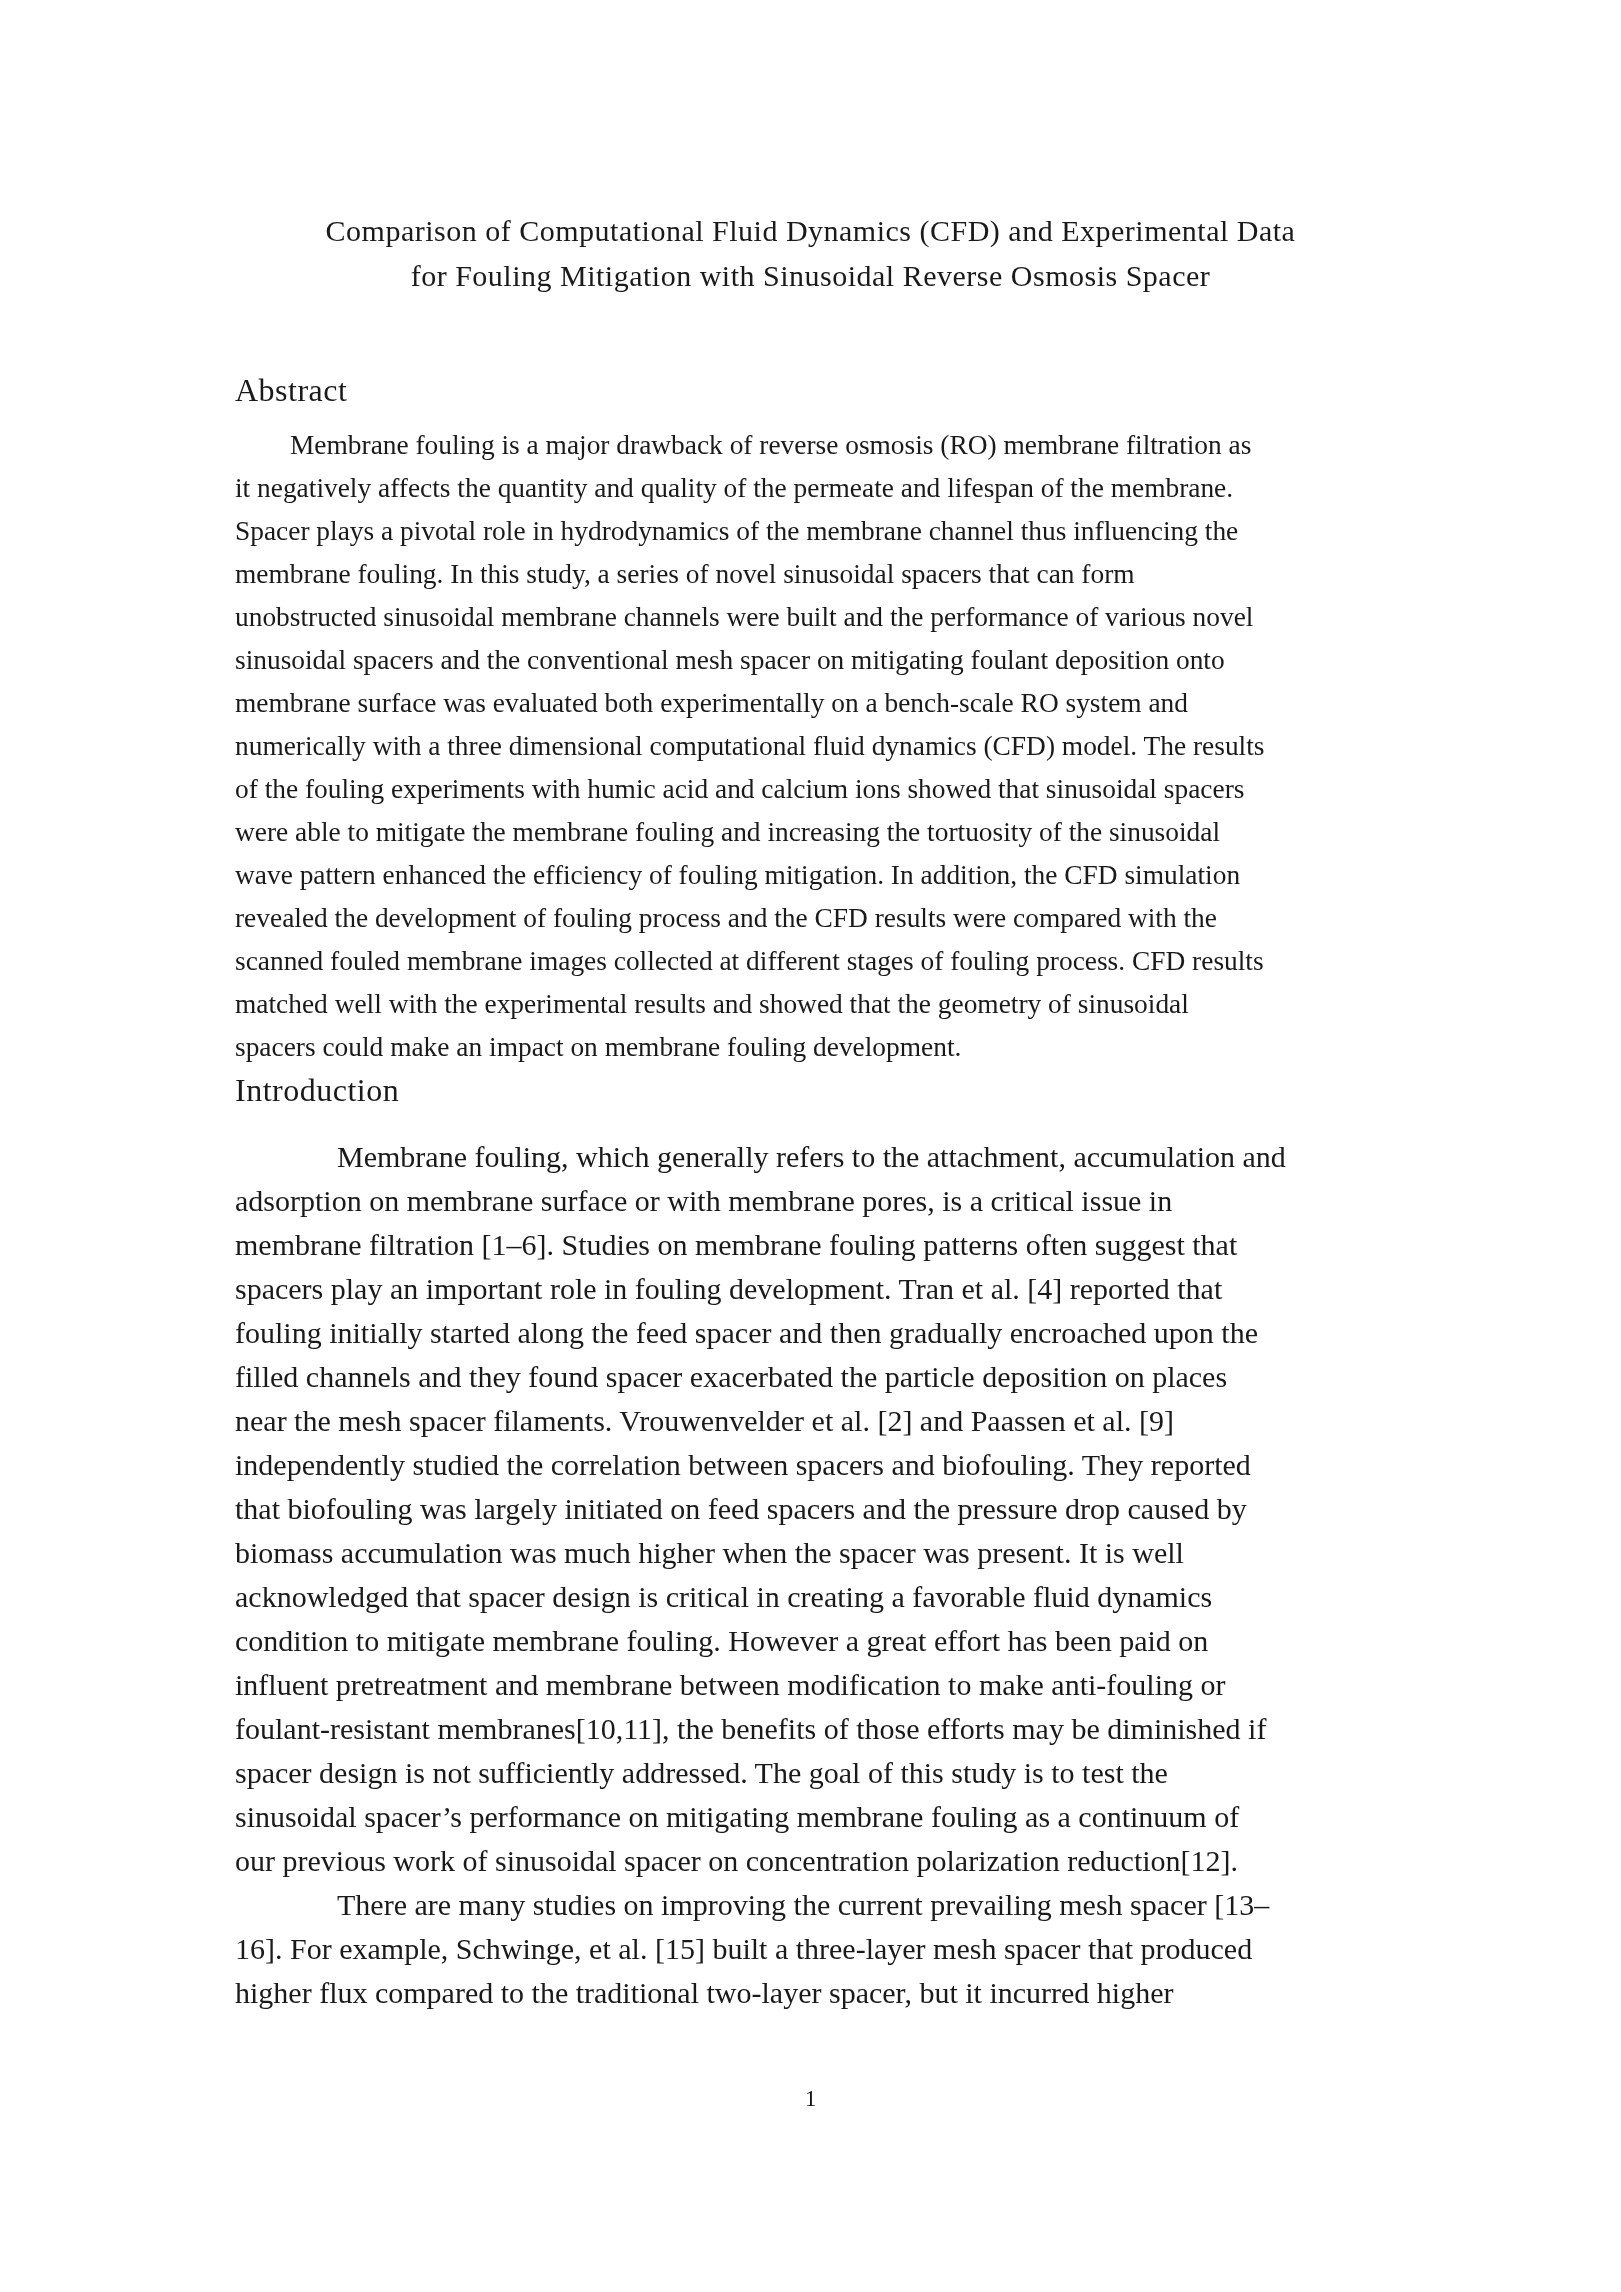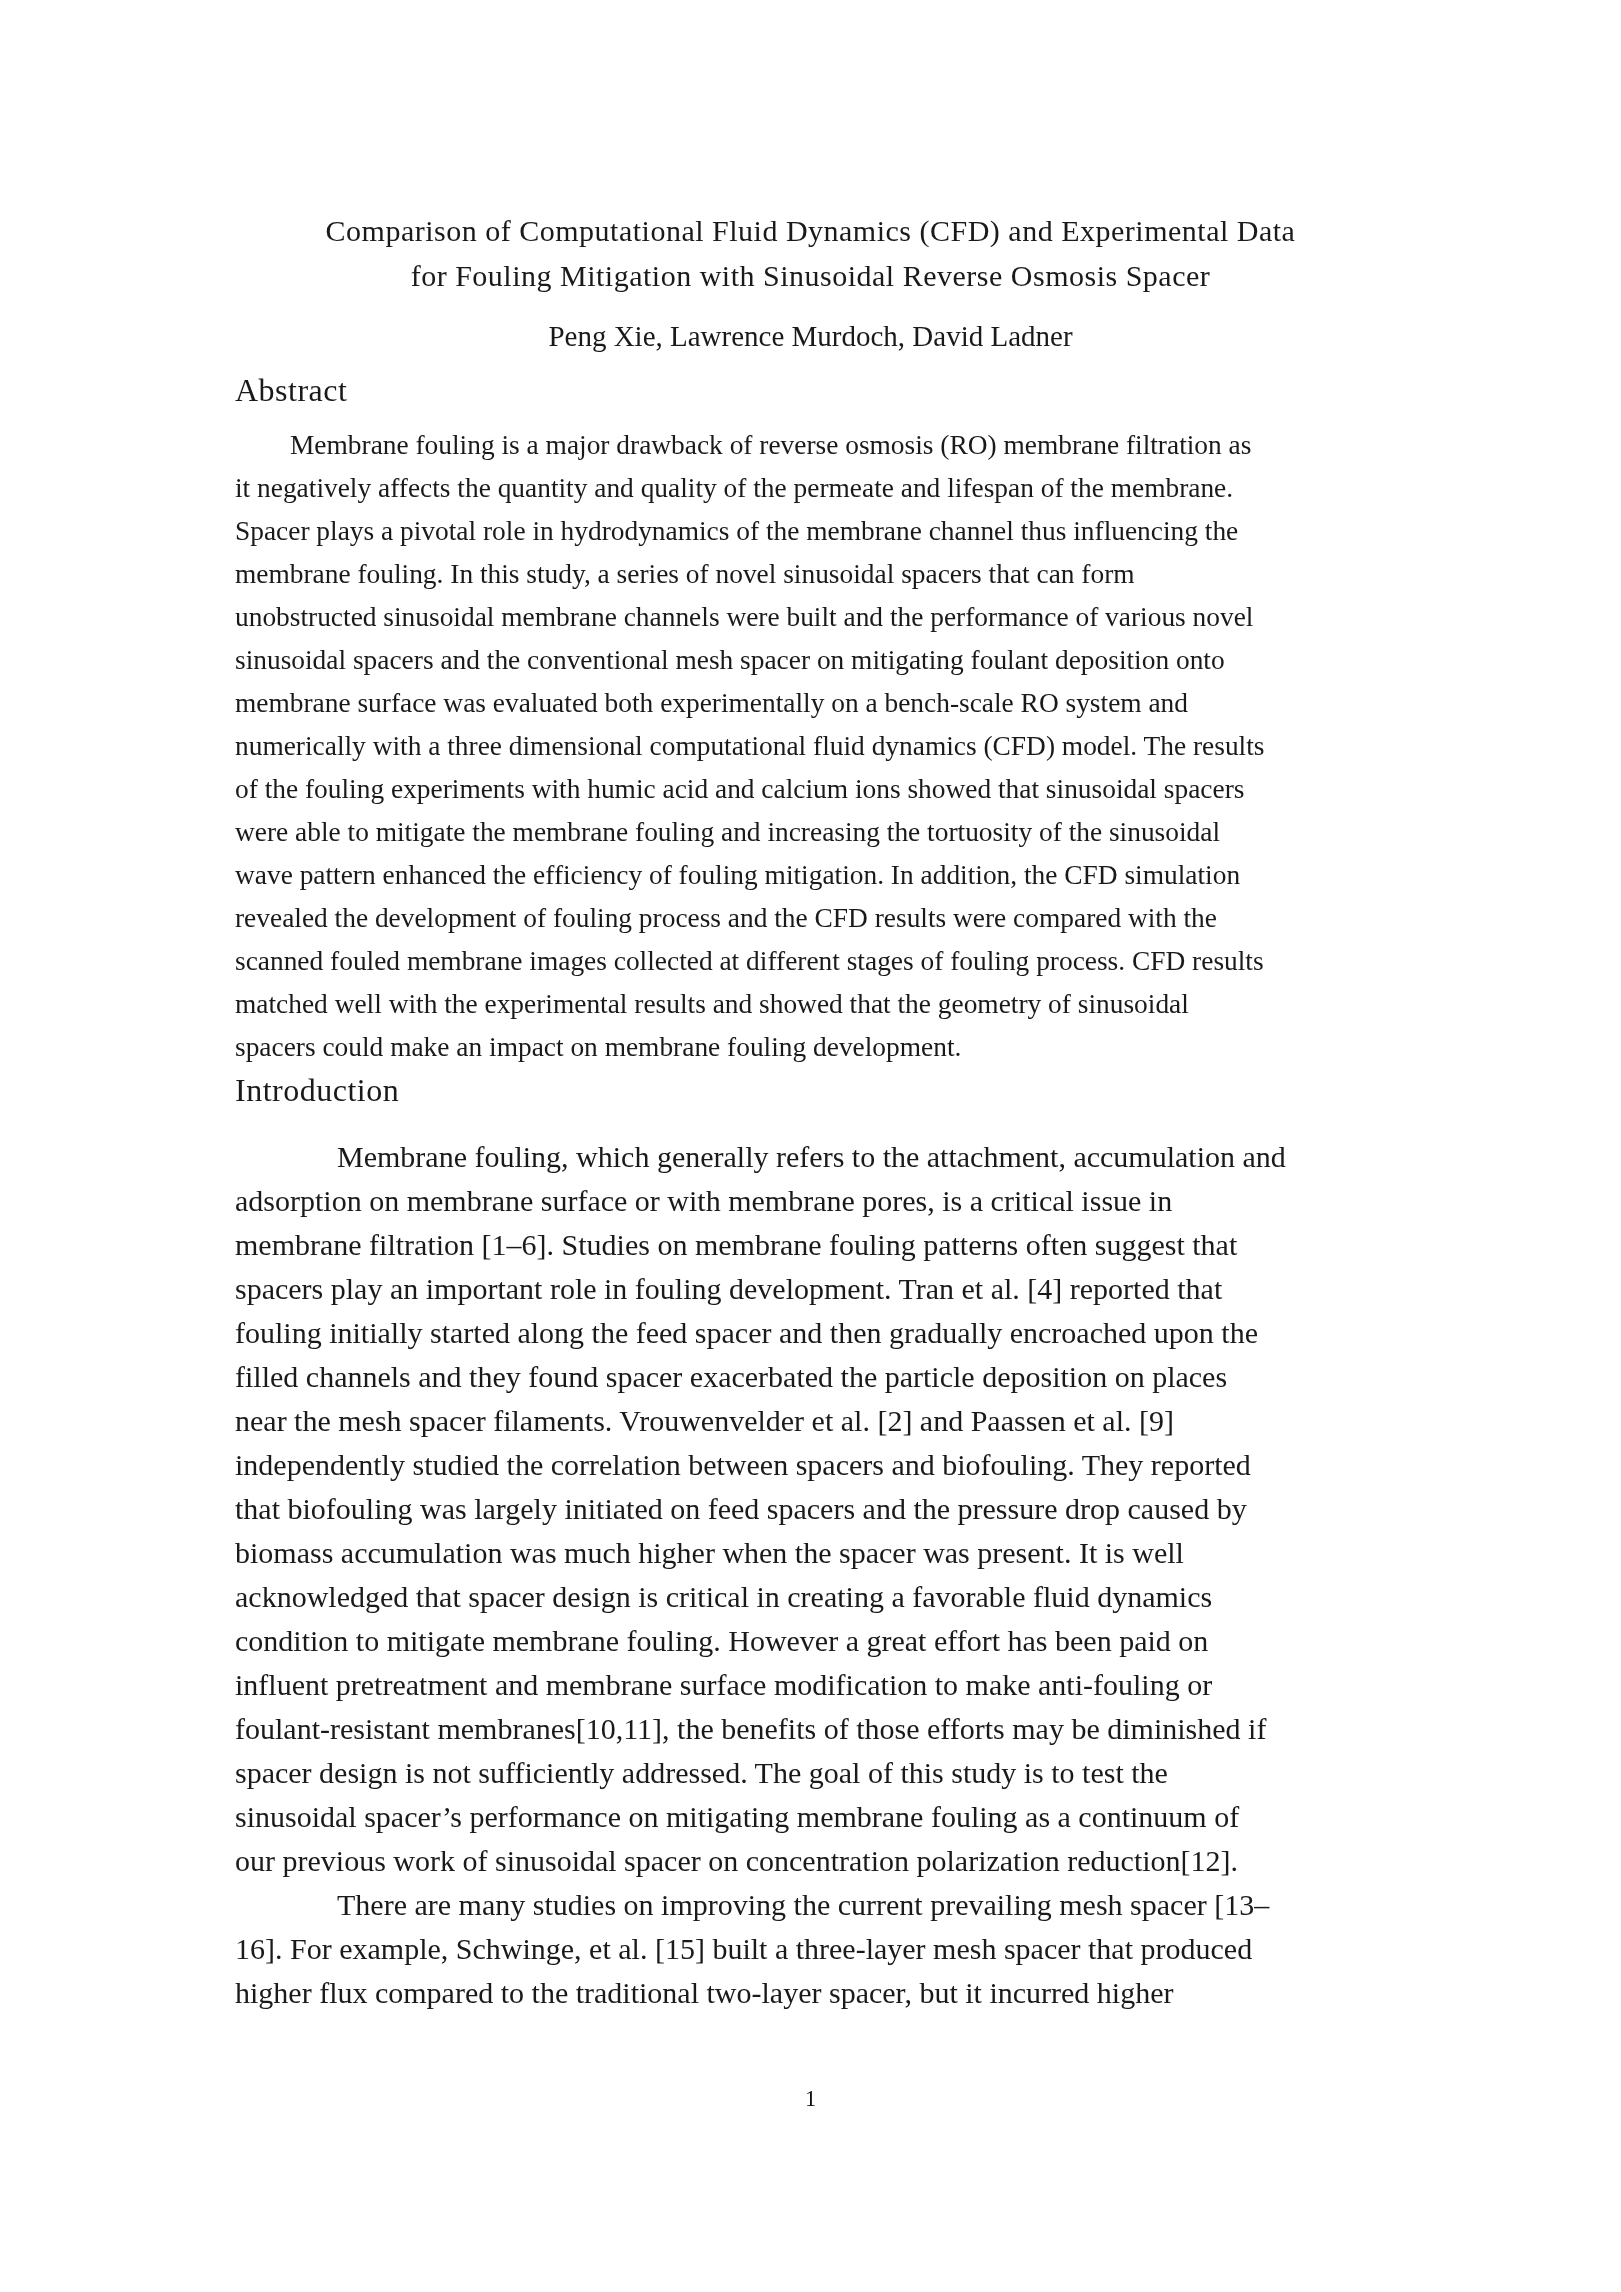--- a/index.html
+++ b/index.html
@@ -81,21 +81,20 @@
 </head>
 <body>
 
 <div class="page">
 
   <div class="title-block">
     <div class="title-line">Comparison of Computational Fluid Dynamics (CFD) and Experimental Data</div>
     <div class="title-line">for Fouling Mitigation with Sinusoidal Reverse Osmosis Spacer</div>
   </div>
 
-  <div class="authors">Peng Xie, Lawrence Murdoch, David Ladner</div>
 
   <div class="section-heading" id="abstract-heading">Abstract</div>
 
   <div class="abstract-body">
       <div class="para">
         <div class="line first">Membrane fouling is a major drawback of reverse osmosis (RO) membrane filtration as</div>
         <div class="line">it negatively affects the quantity and quality of the permeate and lifespan of the membrane.</div>
         <div class="line">Spacer plays a pivotal role in hydrodynamics of the membrane channel thus influencing the</div>
         <div class="line">membrane fouling. In this study, a series of novel sinusoidal spacers that can form</div>
         <div class="line">unobstructed sinusoidal membrane channels were built and the performance of various novel</div>
@@ -121,21 +120,21 @@
         <div class="line">membrane filtration [1–6]. Studies on membrane fouling patterns often suggest that</div>
         <div class="line">spacers play an important role in fouling development. Tran et al. [4] reported that</div>
         <div class="line">fouling initially started along the feed spacer and then gradually encroached upon the</div>
         <div class="line">filled channels and they found spacer exacerbated the particle deposition on places</div>
         <div class="line">near the mesh spacer filaments. Vrouwenvelder et al. [2] and Paassen et al. [9]</div>
         <div class="line">independently studied the correlation between spacers and biofouling. They reported</div>
         <div class="line">that biofouling was largely initiated on feed spacers and the pressure drop caused by</div>
         <div class="line">biomass accumulation was much higher when the spacer was present. It is well</div>
         <div class="line">acknowledged that spacer design is critical in creating a favorable fluid dynamics</div>
         <div class="line">condition to mitigate membrane fouling. However a great effort has been paid on</div>
-        <div class="line">influent pretreatment and membrane surface modification to make anti-fouling or</div>
+        <div class="line">influent pretreatment and membrane between modification to make anti-fouling or</div>
         <div class="line">foulant-resistant membranes[10,11], the benefits of those efforts may be diminished if</div>
         <div class="line">spacer design is not sufficiently addressed. The goal of this study is to test the</div>
         <div class="line">sinusoidal spacer’s performance on mitigating membrane fouling as a continuum of</div>
         <div class="line">our previous work of sinusoidal spacer on concentration polarization reduction[12].</div>
       </div>
       <div class="para">
         <div class="line first">There are many studies on improving the current prevailing mesh spacer [13–</div>
         <div class="line">16]. For example, Schwinge, et al. [15] built a three-layer mesh spacer that produced</div>
         <div class="line">higher flux compared to the traditional two-layer spacer, but it incurred higher</div>
       </div>

